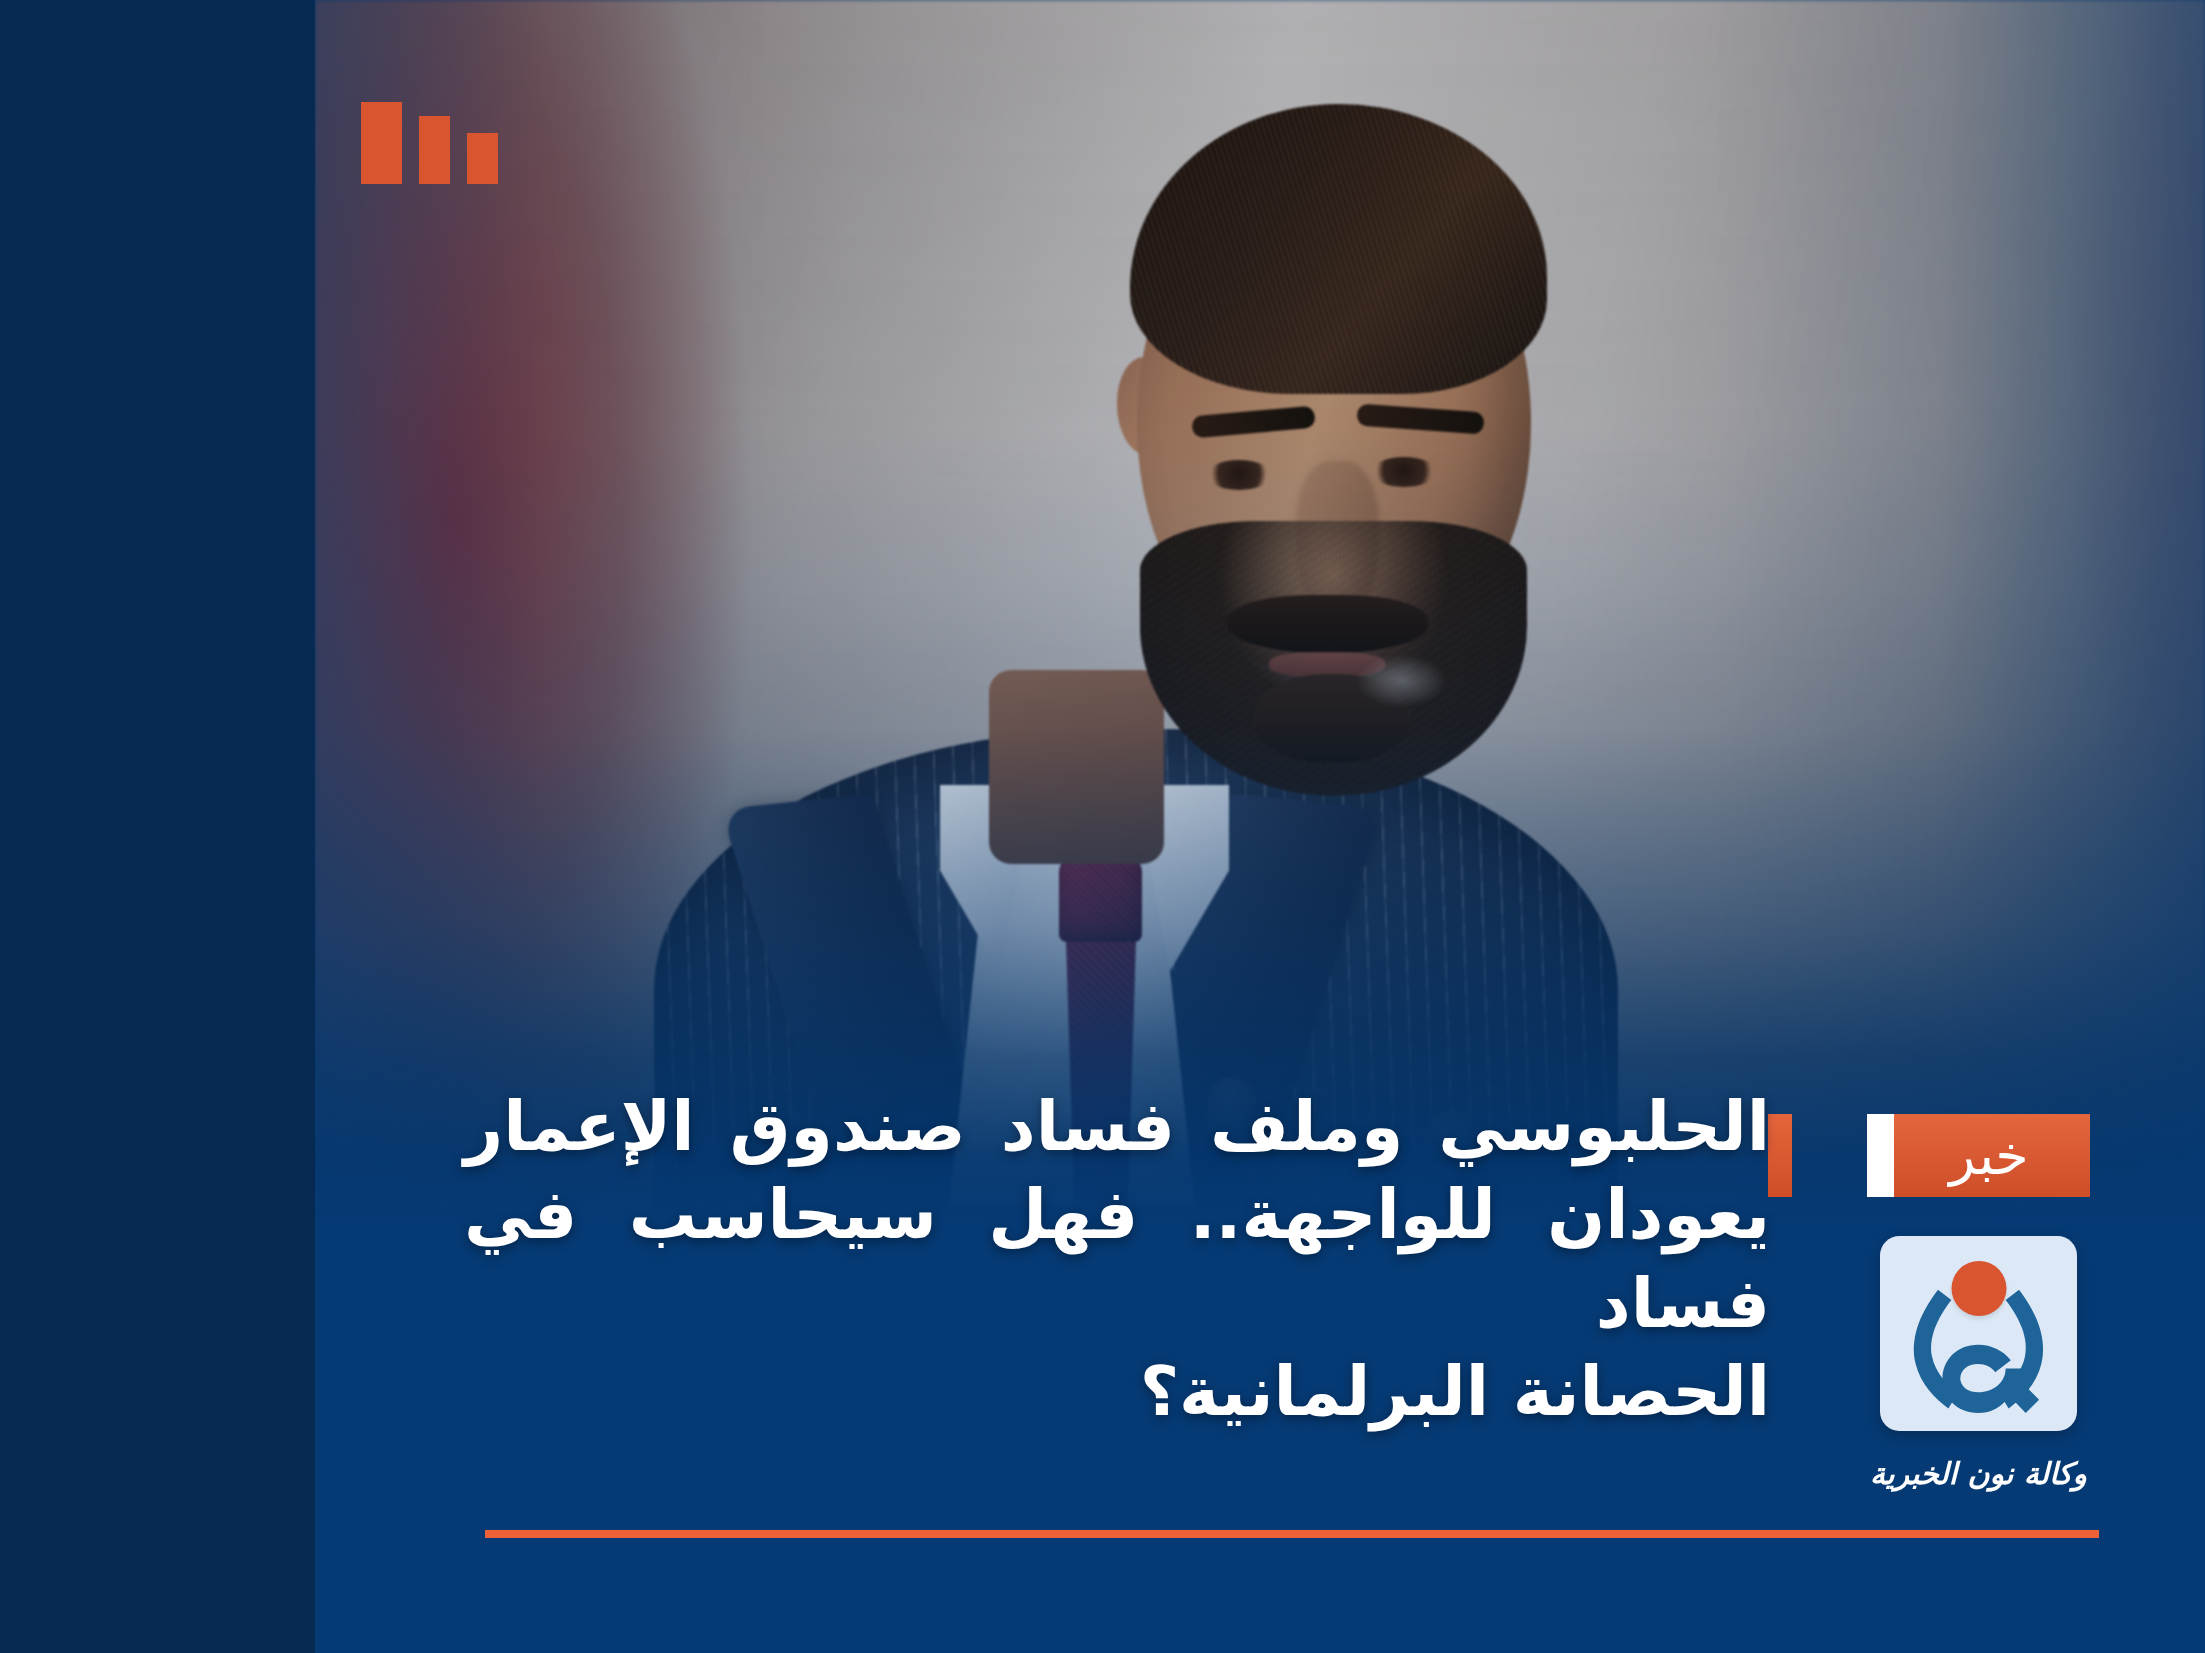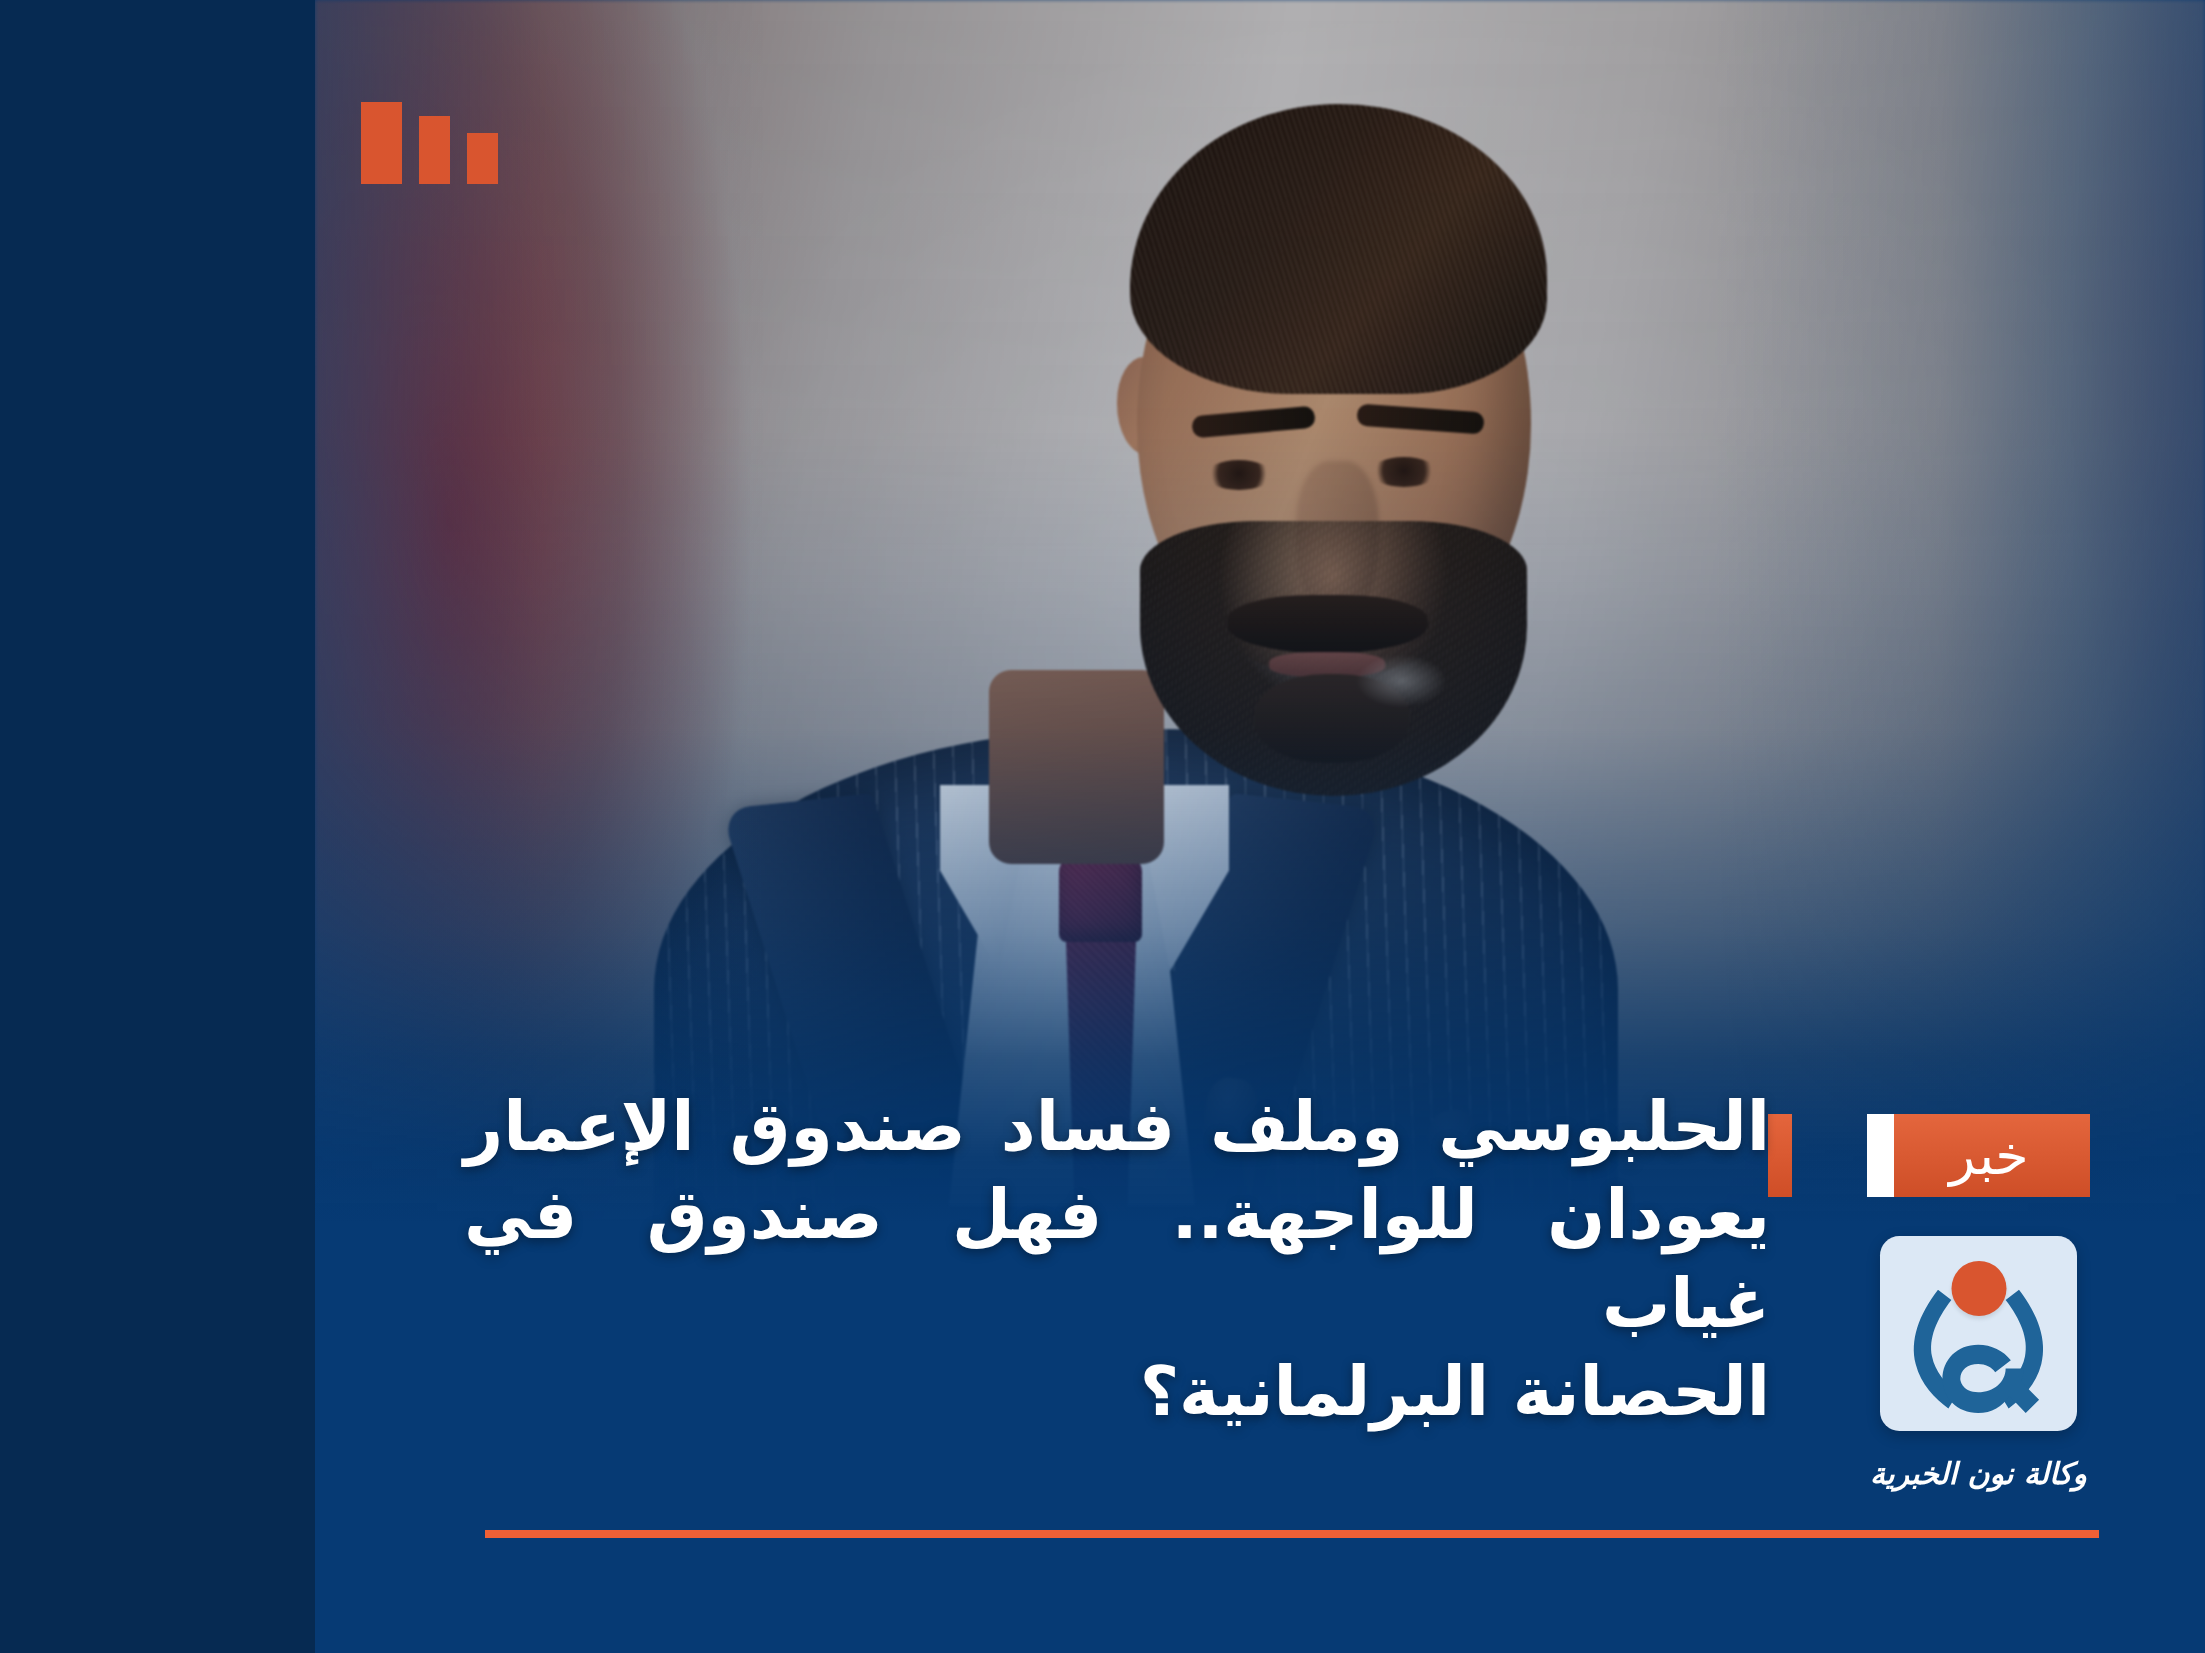--- a/index.html
+++ b/index.html
@@ -460,21 +460,21 @@
 
   <div class="bars-mark">
     <i class="b1"></i>
     <i class="b2"></i>
     <i class="b3"></i>
   </div>
 
   <div class="headline-tick"></div>
   <div class="headline">
     <span class="ln">الحلبوسي وملف فساد صندوق الإعمار</span>
-    <span class="ln">يعودان للواجهة.. فهل صندوق في غياب</span>
+    <span class="ln">يعودان للواجهة.. فهل سيحاسب في فساد</span>
     <span class="ln last">الحصانة البرلمانية؟</span>
   </div>
 
   <div class="rule"></div>
 
   <div class="brand">
 
     <div class="badge-row">
       <div class="badge">خبر</div>
       <div class="badge-cap"></div>

